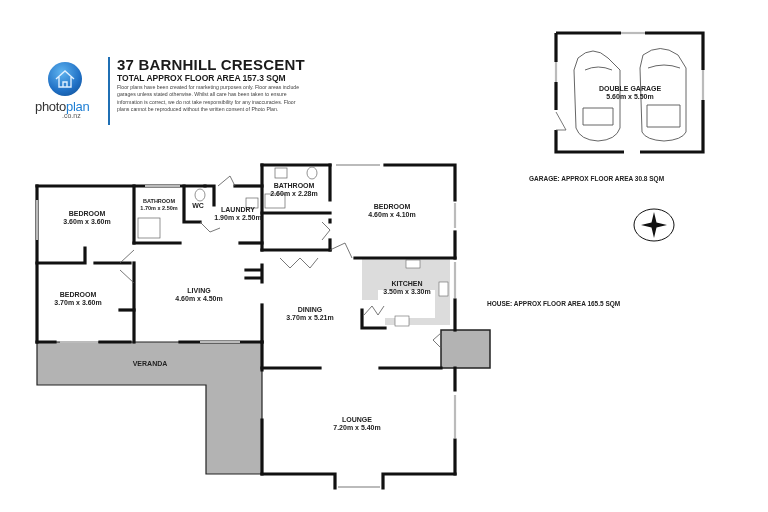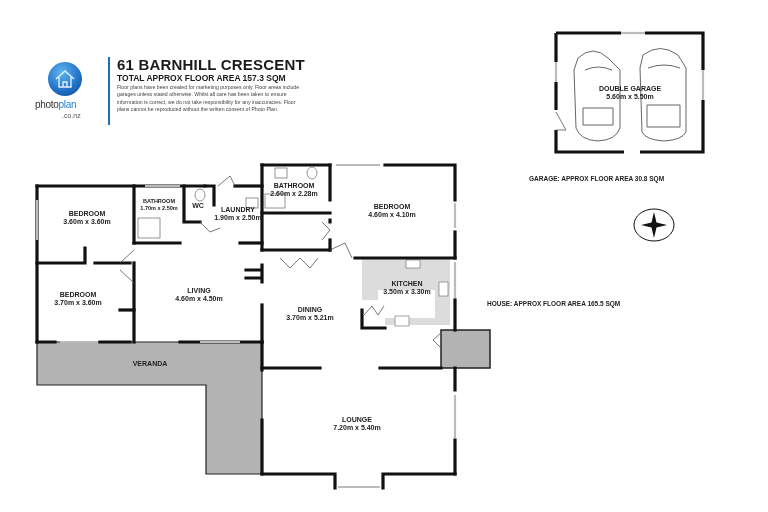--- a/index.html
+++ b/index.html
@@ -4,41 +4,41 @@
 <style>
   html, body { margin:0; padding:0; background:#ffffff; }
   body { width:768px; height:512px; position:relative; overflow:hidden; font-family:"Liberation Sans", sans-serif; }
   .abs { position:absolute; }
   .title { left:117px; top:56px; font-size:15px; font-weight:bold; color:#1a1a1a; letter-spacing:0.2px; }
   .subtitle { left:117px; top:73px; font-size:8.5px; font-weight:bold; color:#1a1a1a; }
   .disclaimer { left:117px; top:84px; width:185px; font-size:5.2px; line-height:7.4px; color:#444; }
   .divider { left:108px; top:57px; width:2px; height:68px; background:#1f6fb4; }
   .logo-circle { left:48px; top:62px; width:34px; height:34px; border-radius:50%;
     background: radial-gradient(circle at 40% 30%, #5fb4f0 0%, #1f6fc4 60%, #0e4a8c 100%); }
-  .logo-text { left:35px; top:99px; font-size:10px; color:#333; letter-spacing:-0.3px; }
+  .logo-text { left:35px; top:99px; font-size:13px; color:#333; letter-spacing:-0.3px; }
   .logo-text .plan { color:#1f7fd4; }
   .logo-sub { left:62px; top:112px; font-size:7px; color:#555; }
   .area-label { font-size:6.5px; font-weight:bold; color:#222; }
   .room { font-size:7px; font-weight:bold; color:#222; text-align:center; line-height:8px; position:absolute; white-space:nowrap; transform:translateX(-50%); }
   .room span { display:block; }
   svg { position:absolute; left:0; top:0; }
 </style>
 </head>
 <body>
 
 <div class="abs logo-circle">
   <svg width="34" height="34" viewBox="0 0 34 34" style="position:absolute;left:0;top:0">
     <path d="M8 17 L17 9 L26 17 M11 15 L11 25 L23 25 L23 15 M15 25 L15 20 L19 20 L19 25" fill="none" stroke="#dff0ff" stroke-width="1.4"></path>
   </svg>
 </div>
 <div class="abs logo-text"><span>photo</span><span class="plan">plan</span></div>
 <div class="abs logo-sub">.co.nz</div>
 
 <div class="abs divider"></div>
-<div class="abs title">61 BARNHILL CRESCENT</div>
+<div class="abs title">37 BARNHILL CRESCENT</div>
 <div class="abs subtitle">TOTAL APPROX FLOOR AREA 157.3 SQM</div>
 <div class="abs disclaimer">Floor plans have been created for marketing purposes only. Floor areas include garages unless stated otherwise. Whilst all care has been taken to ensure information is correct, we do not take responsibility for any inaccuracies. Floor plans cannot be reproduced without the written consent of Photo Plan.</div>
 
 <svg width="768" height="512" viewBox="0 0 768 512">
 
   <path d="M37 342 L262 342 L262 474 L206 474 L206 385 L37 385 Z" fill="#b3b3b3" stroke="#222" stroke-width="1.2"></path>
 
   <rect x="441" y="330" width="49" height="38" fill="#b3b3b3" stroke="#222" stroke-width="1.5"></rect>
 
   <path d="M362 258 L450 258 L450 325 L385 325 L385 318 L435 318 L435 290 L378 290 L378 300 L362 300 Z" fill="#dcdcdc"></path>

